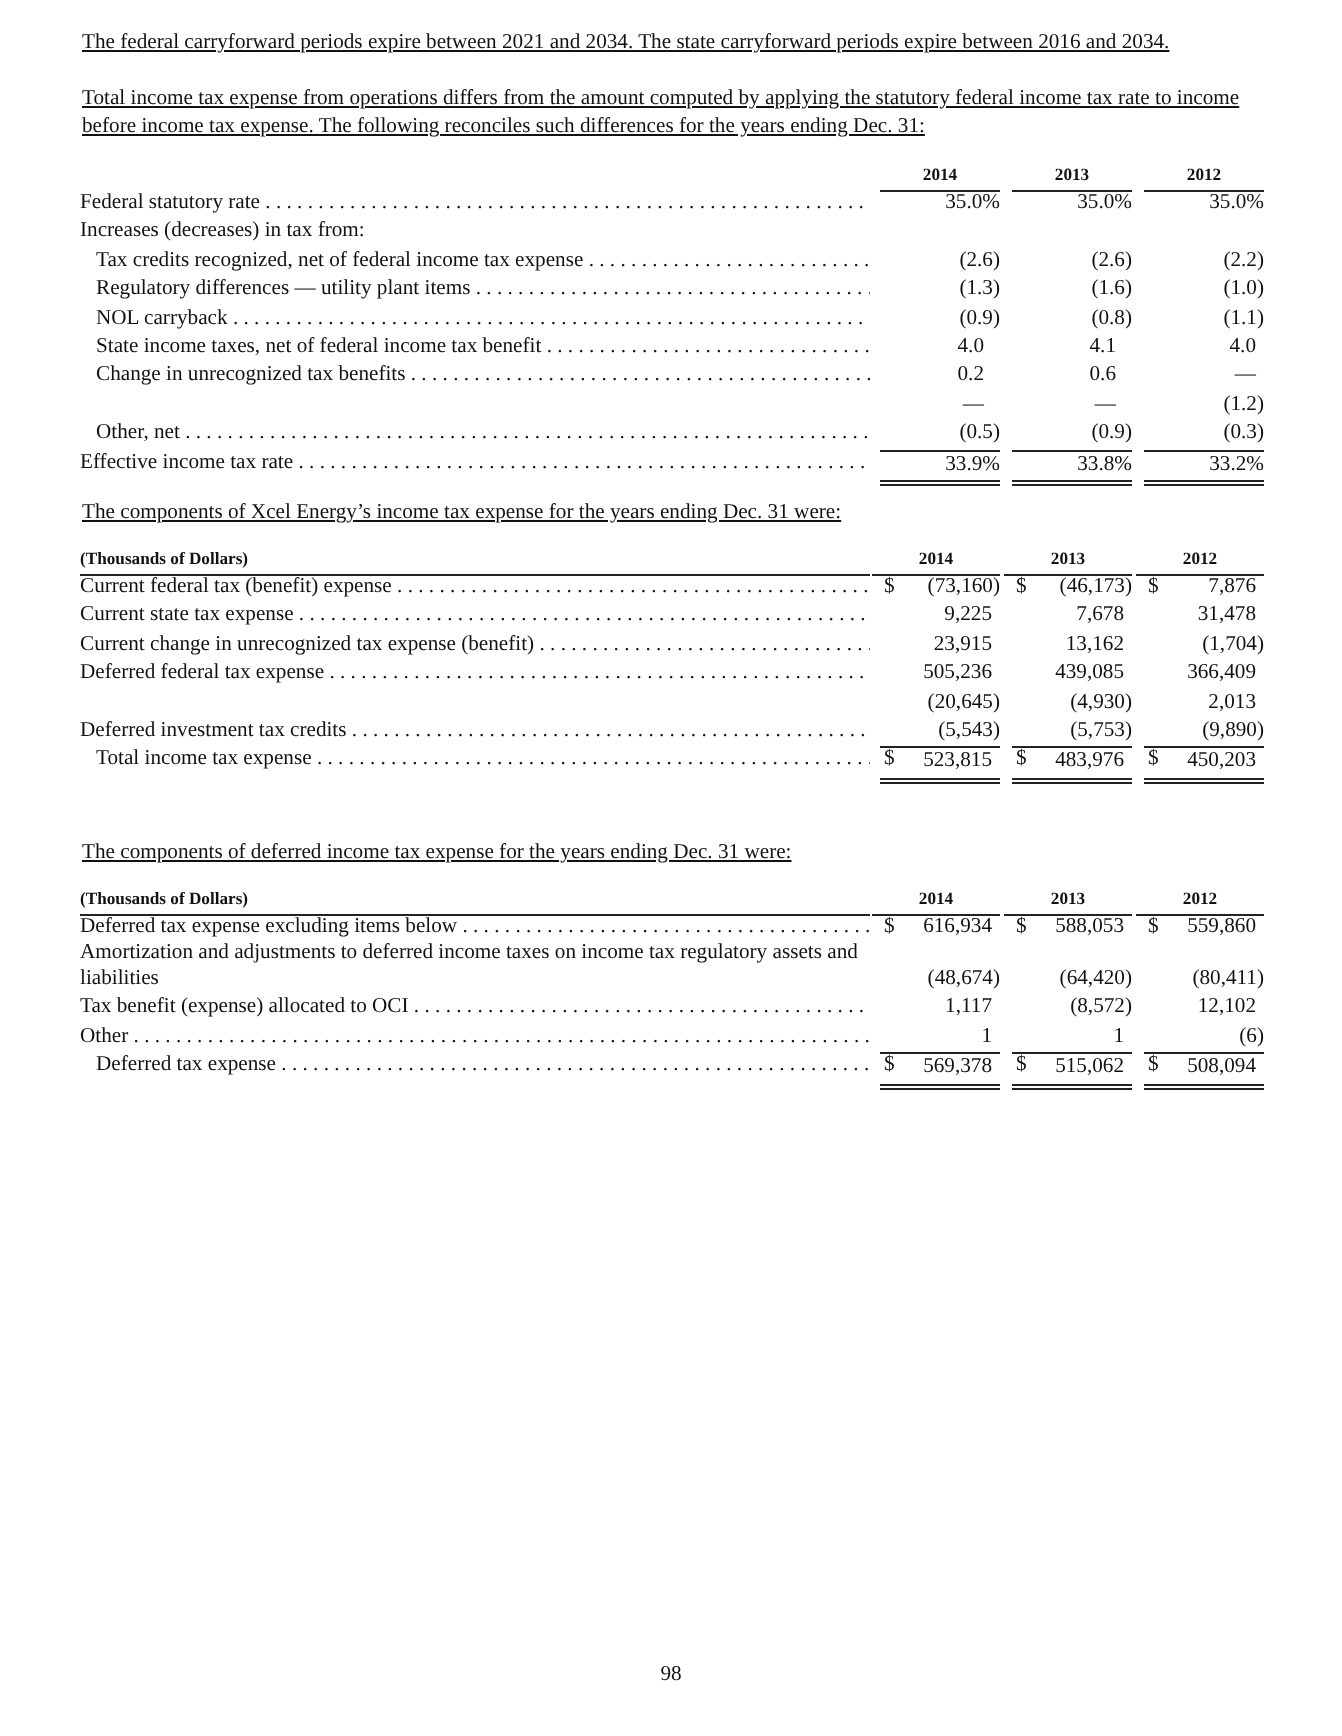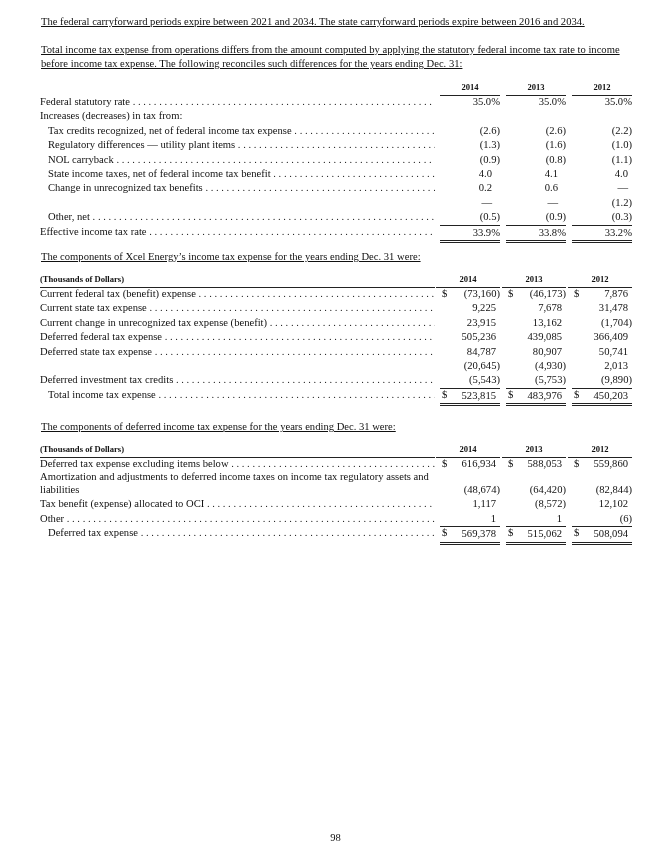--- a/index.html
+++ b/index.html
@@ -139,26 +139,20 @@
     <span class="col c2" style="padding-right:4px;width:56px;">13,162</span>
     <span class="col c3">(1,704)</span>
   </div>
   <div class="row">
     <span class="lbl"><span>Deferred federal tax expense</span><span class="dots"></span></span>
     <span class="col c1" style="padding-right:4px;width:56px;">505,236</span>
     <span class="col c2" style="padding-right:4px;width:56px;">439,085</span>
     <span class="col c3" style="padding-right:4px;width:56px;">366,409</span>
   </div>
   <div class="row">
-    <span class="lbl"><span>Deferred state tax expense</span><span class="dots"></span></span>
-    <span class="col c1" style="padding-right:4px;width:56px;">84,787</span>
-    <span class="col c2" style="padding-right:4px;width:56px;">80,907</span>
-    <span class="col c3" style="padding-right:4px;width:56px;">50,741</span>
-  </div>
-  <div class="row">
     <span class="col c1">(20,645)</span>
     <span class="col c2">(4,930)</span>
     <span class="col c3" style="padding-right:4px;width:56px;">2,013</span>
   </div>
   <div class="row">
     <span class="lbl"><span>Deferred investment tax credits</span><span class="dots"></span></span>
     <span class="col c1">(5,543)</span>
     <span class="col c2">(5,753)</span>
     <span class="col c3">(9,890)</span>
   </div>
@@ -194,21 +188,21 @@
     <span class="col c1" style="padding-right:4px;width:56px;">616,934</span>
     <span class="cur cur2">$</span>
     <span class="col c2" style="padding-right:4px;width:56px;">588,053</span>
     <span class="cur cur3">$</span>
     <span class="col c3" style="padding-right:4px;width:56px;">559,860</span>
   </div>
   <div class="row two">
     <span class="lbl wrap">Amortization and adjustments to deferred income taxes on income tax regulatory assets and liabilities</span>
     <span class="col c1">(48,674)</span>
     <span class="col c2">(64,420)</span>
-    <span class="col c3">(82,844)</span>
+    <span class="col c3">(80,411)</span>
   </div>
   <div class="row">
     <span class="lbl"><span>Tax benefit (expense) allocated to OCI</span><span class="dots"></span></span>
     <span class="col c1" style="padding-right:4px;width:56px;">1,117</span>
     <span class="col c2">(8,572)</span>
     <span class="col c3" style="padding-right:4px;width:56px;">12,102</span>
   </div>
   <div class="row">
     <span class="lbl"><span>Other</span><span class="dots"></span></span>
     <span class="col c1" style="padding-right:4px;width:56px;">1</span>

